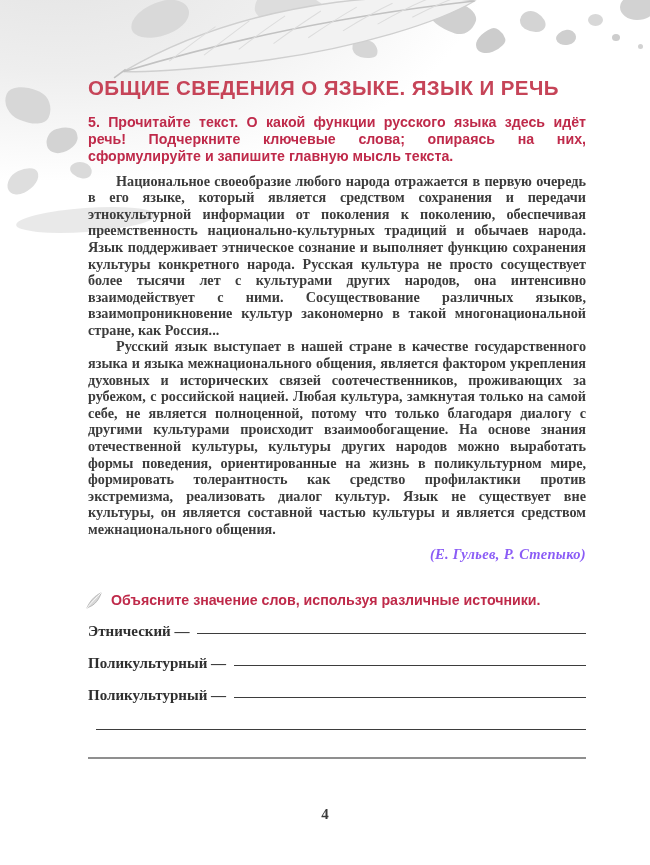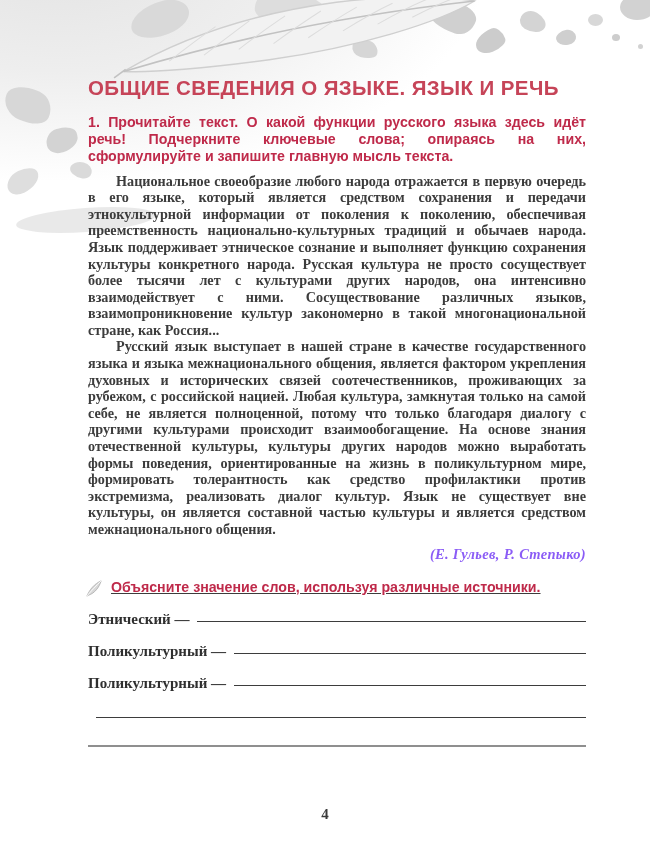--- a/index.html
+++ b/index.html
@@ -62,21 +62,21 @@
     font-size: 14.2px; font-weight: bold; color: #3c3c3c;
     line-height: 16.6px; text-align: justify; text-indent: 28px;
     hyphens: auto;
   }
   .attribution {
     margin-top: 8px; text-align: right;
     font-size: 14.5px; font-style: italic; font-weight: 600; color: #8b5cf6;
     letter-spacing: 0.3px;
   }
   .prompt-row {
-    margin-top: 16px; display: flex; gap: 8px; text-decoration: underline;
+    margin-top: 28px; display: flex; align-items: center; gap: 8px;
   }
   .quill { width: 19px; height: 19px; flex: 0 0 auto; margin-left: -4px; }
   .prompt-label {
     font-family: "Liberation Sans", "DejaVu Sans", sans-serif;
     font-size: 14.2px; font-weight: bold; color: #bf2a4a;
   }
   .fill-row { display: flex; align-items: center; margin-top: 12px; height: 20px; }
   .term-label { font-size: 15px; font-weight: 600; color: #2f2f2f; white-space: nowrap; }
   .term-label.italic { font-style: italic; letter-spacing: 0.3px; }
   .fill-line {
@@ -126,21 +126,21 @@
         <path d="M305 27 C 325 18, 340 12, 352 9" fill="none"></path>
       </g>
       <path d="M4 72 L 16 64" stroke="#c2c2c2" stroke-width="1.6" fill="none"></path>
     </svg>
   </div>
 
   <div class="content">
 
     <h1 class="title">ОБЩИЕ СВЕДЕНИЯ О ЯЗЫКЕ. ЯЗЫК И РЕЧЬ</h1>
 
-    <p class="task">1. Прочитайте текст. О какой функции русского языка здесь идёт речь! Подчеркните ключевые слова; опираясь на них, сформулируйте и запишите главную мысль текста.</p>
+    <p class="task">5. Прочитайте текст. О какой функции русского языка здесь идёт речь! Подчеркните ключевые слова; опираясь на них, сформулируйте и запишите главную мысль текста.</p>
 
     <div class="reading">
       <p>Национальное своеобразие любого народа отражается в первую очередь в его языке, который является средством сохранения и передачи этнокультурной информации от поколения к поколению, обеспечивая преемственность национально-культурных традиций и обычаев народа. Язык поддерживает этническое сознание и выполняет функцию сохранения культуры конкретного народа. Русская культура не просто сосуществует более тысячи лет с культурами других народов, она интенсивно взаимодействует с ними. Сосуществование различных языков, взаимопроникновение культур закономерно в такой многонациональной стране, как Россия...</p>
       <p>Русский язык выступает в нашей стране в качестве государственного языка и языка межнационального общения, является фактором укрепления духовных и исторических связей соотечественников, проживающих за рубежом, с российской нацией. Любая культура, замкнутая только на самой себе, не является полноценной, потому что только благодаря диалогу с другими культурами происходит взаимообогащение. На основе знания отечественной культуры, культуры других народов можно выработать формы поведения, ориентированные на жизнь в поликультурном мире, формировать толерантность как средство профилактики против экстремизма, реализовать диалог культур. Язык не существует вне культуры, он является составной частью культуры и является средством межнационального общения.</p>
     </div>
 
     <p class="attribution">(Е. Гульев, Р. Степыко)</p>
 
     <div class="prompt-row">
       <svg class="quill" viewBox="0 0 20 20">

